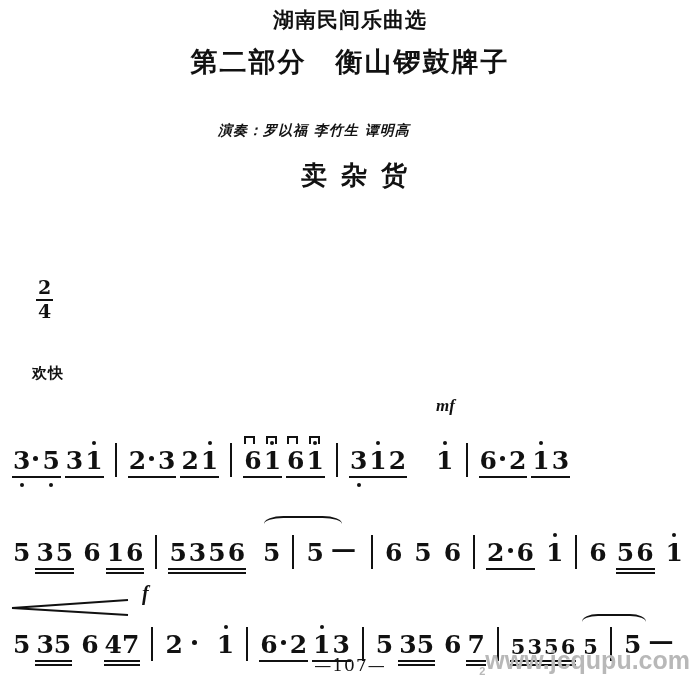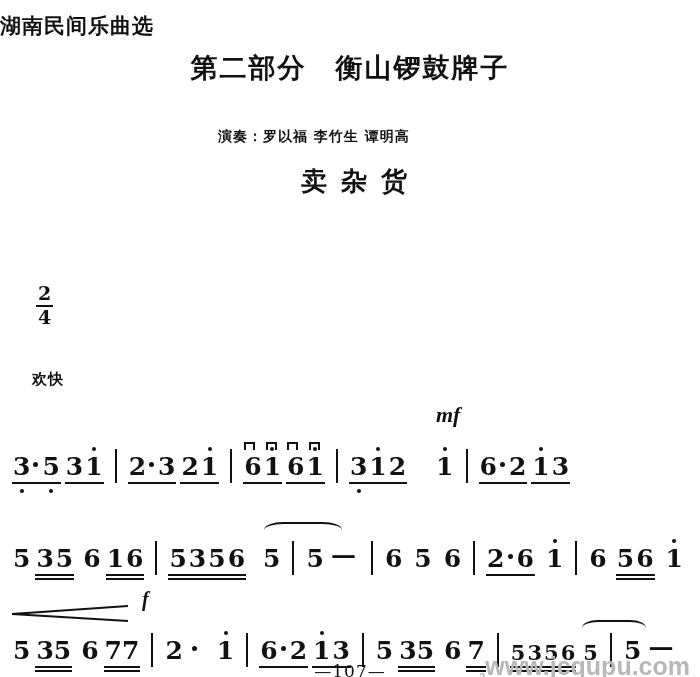--- a/index.html
+++ b/index.html
@@ -17,39 +17,41 @@
   }
 
   .page {
     position: relative;
     width: 700px;
     height: 677px;
   }
 
   
   .collection-title {
+    text-align: center;
     font-size: 21px;
     font-weight: bold;
     letter-spacing: 1px;
-    margin-top: 12px;
+    margin-top: 6px;
     font-family: "DejaVu Serif", serif;
   }
   .part-title {
     text-align: center;
     font-size: 27px;
     font-weight: bold;
     letter-spacing: 2px;
     margin-top: 10px;
     font-family: "DejaVu Serif", serif;
   }
 
   .credits {
     margin-top: 42px;
     padding-left: 218px;
     font-family: "DejaVu Serif", serif;
+    font-style: italic;
   }
   .credit-line {
     font-size: 14px;
     font-weight: bold;
     letter-spacing: 1px;
     margin-bottom: 18px;
     white-space: pre;
   }
   .credit-line.indent {
     padding-left: 0px;
@@ -97,21 +99,21 @@
     font-family: "DejaVu Serif", serif;
   }
 
   
   .dyn {
     position: absolute;
     font-style: italic;
     font-weight: bold;
     font-family: "Liberation Serif", serif;
   }
-  .dyn-mf { left: 436px; top: 390px; font-size: 22px; }
+  .dyn-mf { left: 436px; top: 390px; font-size: 17px; }
   .dyn-f  { left: 142px; top: 576px; font-size: 20px; }
 
   
   .hairpin {
     position: absolute;
     left: 10px;
     top: 592px;
     width: 120px;
     height: 20px;
   }
@@ -469,21 +471,21 @@
         <div class="grp">
           <span class="note">5</span>
         </div>
         <div class="grp beam2">
           <span class="note">35</span>
         </div>
         <div class="grp" style="margin-left:6px;">
           <span class="note">6</span>
         </div>
         <div class="grp beam2">
-          <span class="note">77</span>
+          <span class="note">47</span>
         </div>
       </div>
       <div class="barline"></div>
 
       <div class="measure">
         <div class="grp">
           <span class="note">2</span>
           <span class="augdot" style="margin-left:8px;"></span>
         </div>
         <div class="grp" style="margin-left:14px;">

